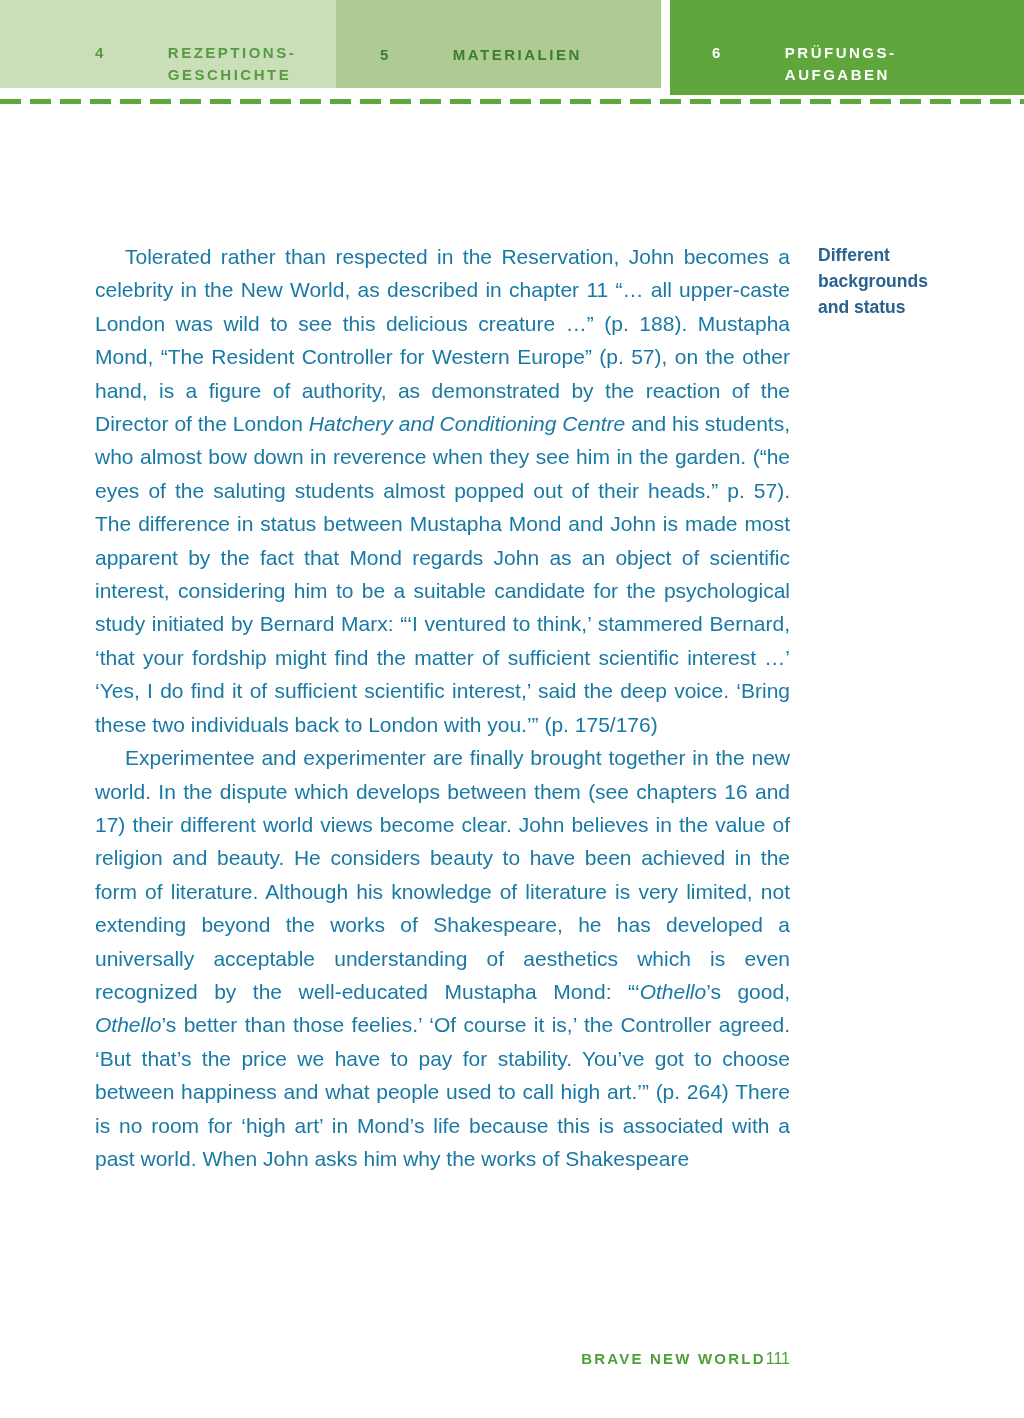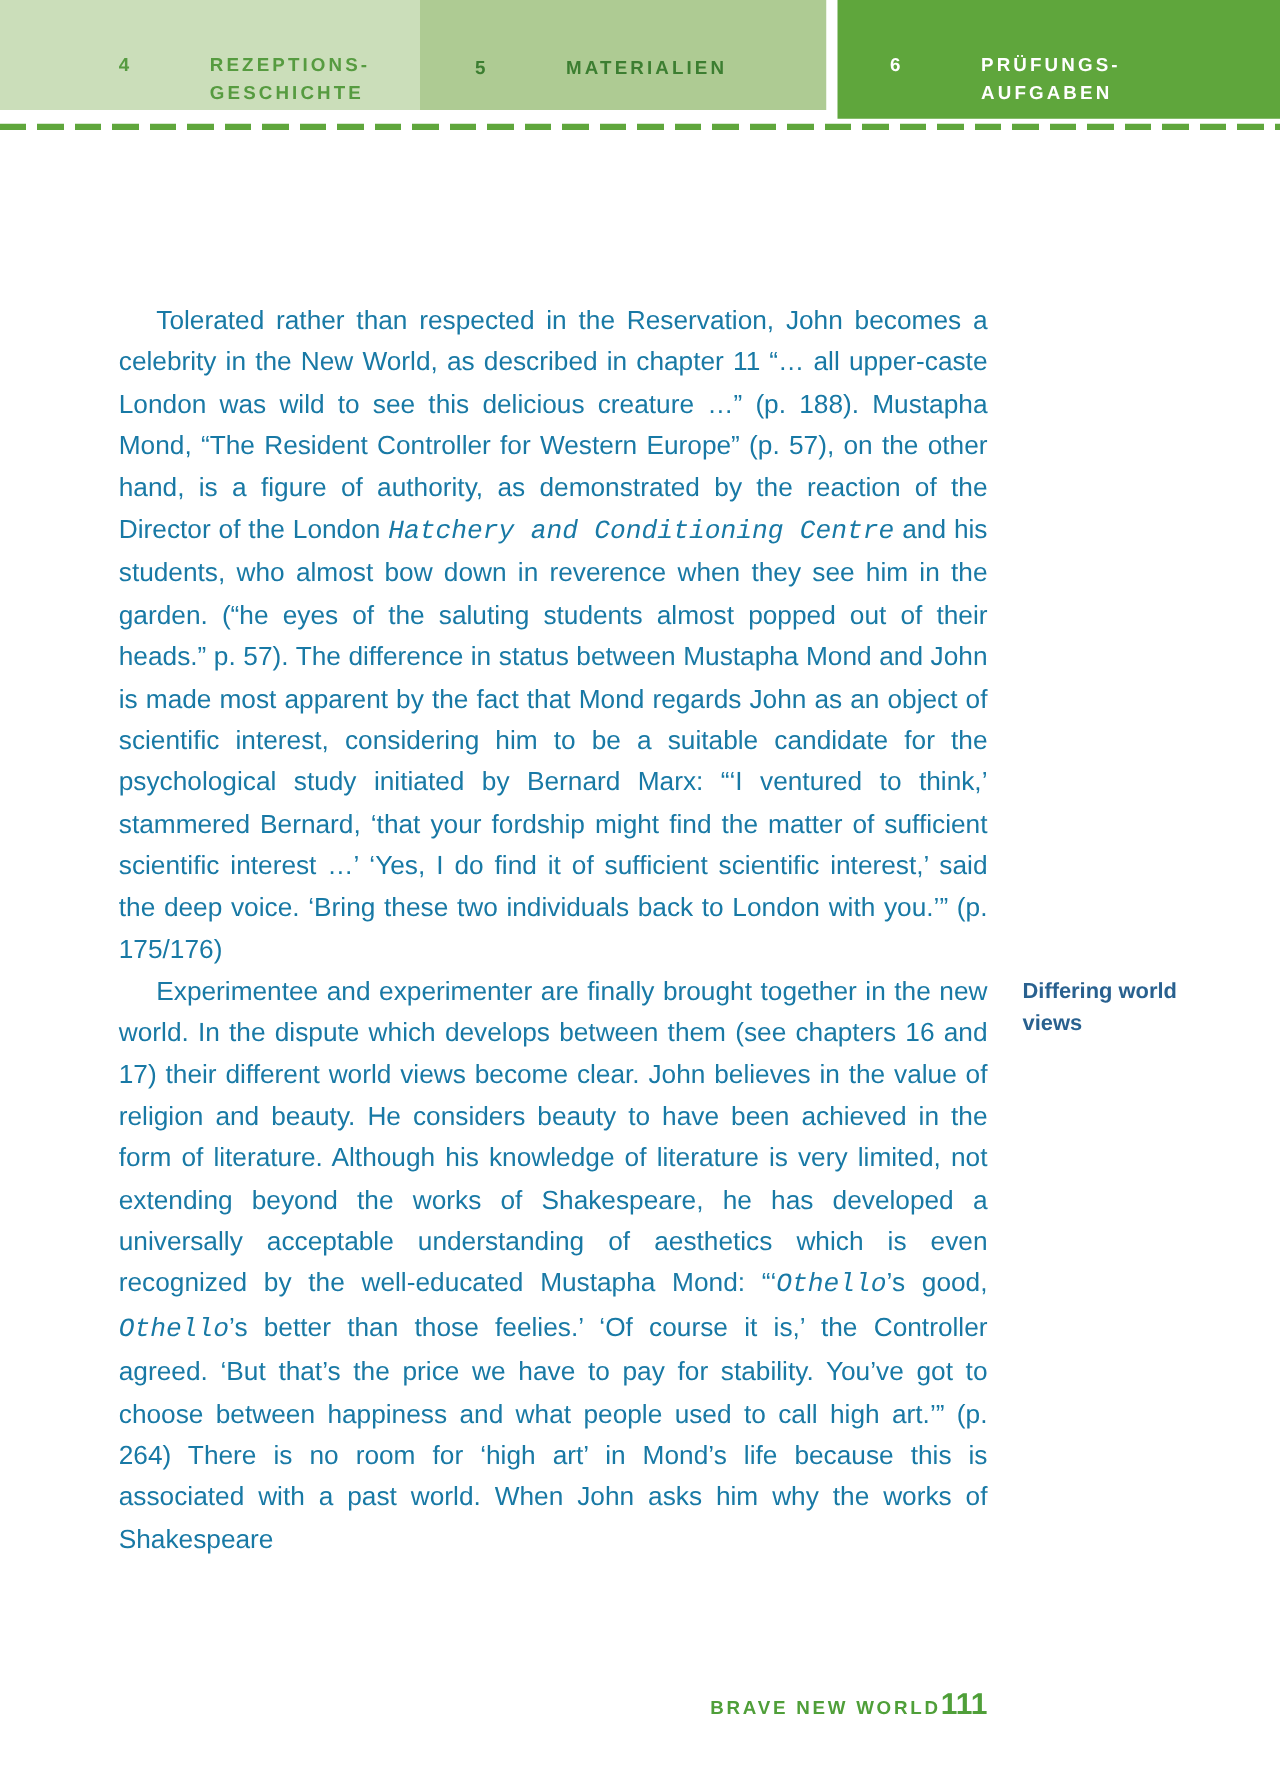--- a/index.html
+++ b/index.html
@@ -46,21 +46,21 @@
     .para-row { display: flex; align-items: flex-start; }
     .para {
       width: 695px;
       font-size: 21px;
       line-height: 33.4px;
       color: var(--body-blue, #1879a5);
       text-align: justify;
       text-indent: 30px;
       hyphens: auto;
     }
-    .italic { font-style: italic; font-family: Liberation Mono, monospace; }
+    .italic { font-style: italic; }
     .note {
       width: 142px;
       margin-left: 28px;
       padding-top: 2px;
       font-size: 17.5px;
       line-height: 26px;
       font-weight: bold;
       color: var(--margin-note-blue, #29618f);
     }
 
@@ -73,22 +73,22 @@
       justify-content: flex-end;
       align-items: baseline;
     }
     .book-title {
       font-size: 15px;
       font-weight: bold;
       letter-spacing: 2.2px;
       color: var(--footer-green, #4f9f39);
     }
     .page-num {
-      font-size: 24px;
-      font-weight: bold;
+      font-size: 16px;
+      font-weight: normal;
       color: var(--footer-green, #4f9f39);
     }
   </style>
 </head>
 <body>
 
 <div class="page">
 
   <header class="tabs">
     <div class="tab tab-1">
@@ -118,24 +118,24 @@
         </span>
       </div>
     </div>
   </header>
 
   <div class="divider"></div>
 
   <main class="main">
     <div class="para-row">
       <p class="para"><span>Tolerated rather than respected in the Reservation, John becomes a celebrity in the New World, as described in chapter 11 “… all upper-caste London was wild to see this delicious creature …” (p. 188). Mustapha Mond, “The Resident Controller for Western Europe” (p. 57), on the other hand, is a figure of authority, as demonstrated by the reaction of the Director of the London </span><span class="italic">Hatchery and Conditioning Centre</span><span> and his students, who almost bow down in reverence when they see him in the garden. (“he eyes of the saluting students almost popped out of their heads.” p. 57). The difference in status between Mustapha Mond and John is made most apparent by the fact that Mond regards John as an object of scientific interest, considering him to be a suitable candidate for the psychological study initiated by Bernard Marx: “‘I ventured to think,’ stammered Bernard, ‘that your fordship might find the matter of sufficient scientific interest …’ ‘Yes, I do find it of sufficient scientific interest,’ said the deep voice. ‘Bring these two individuals back to London with you.’” (p. 175/176)</span></p>
+      <div class="note">Different backgrounds and status</div>
     </div>
     <div class="para-row">
       <p class="para"><span>Experimentee and experimenter are finally brought together in the new world. In the dispute which develops between them (see chapters 16 and 17) their different world views become clear. John believes in the value of religion and beauty. He considers beauty to have been achieved in the form of literature. Although his knowledge of literature is very limited, not extending beyond the works of Shakespeare, he has developed a universally acceptable understanding of aesthetics which is even recognized by the well-educated Mustapha Mond: “‘</span><span class="italic">Othello</span><span>’s good, </span><span class="italic">Othello</span><span>’s better than those feelies.’ ‘Of course it is,’ the Controller agreed. ‘But that’s the price we have to pay for stability. You’ve got to choose between happiness and what people used to call high art.’” (p. 264) There is no room for ‘high art’ in Mond’s life because this is associated with a past world. When John asks him why the works of Shakespeare</span></p>
-      <div class="note">Differing world views</div>
     </div>
   </main>
 
   <footer class="footer">
     <span class="book-title">BRAVE NEW WORLD</span>
     <span class="page-num">111</span>
   </footer>
 
 </div>
 

